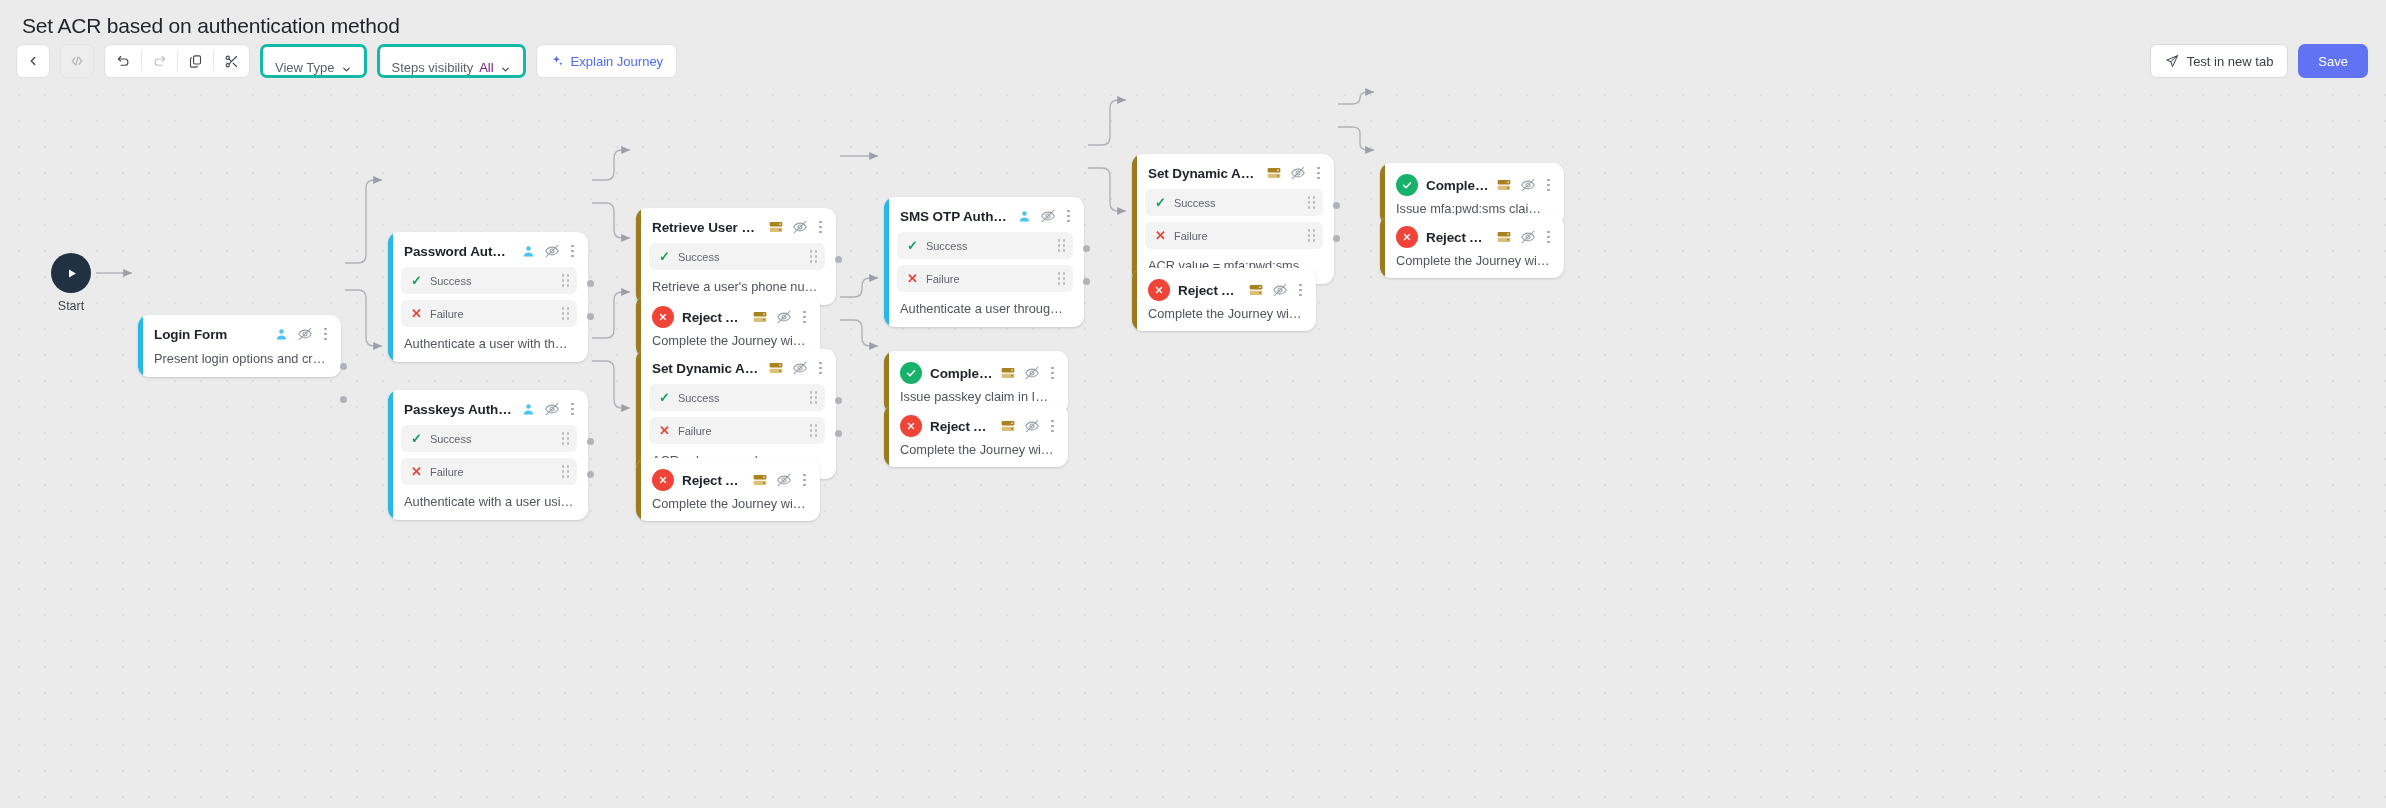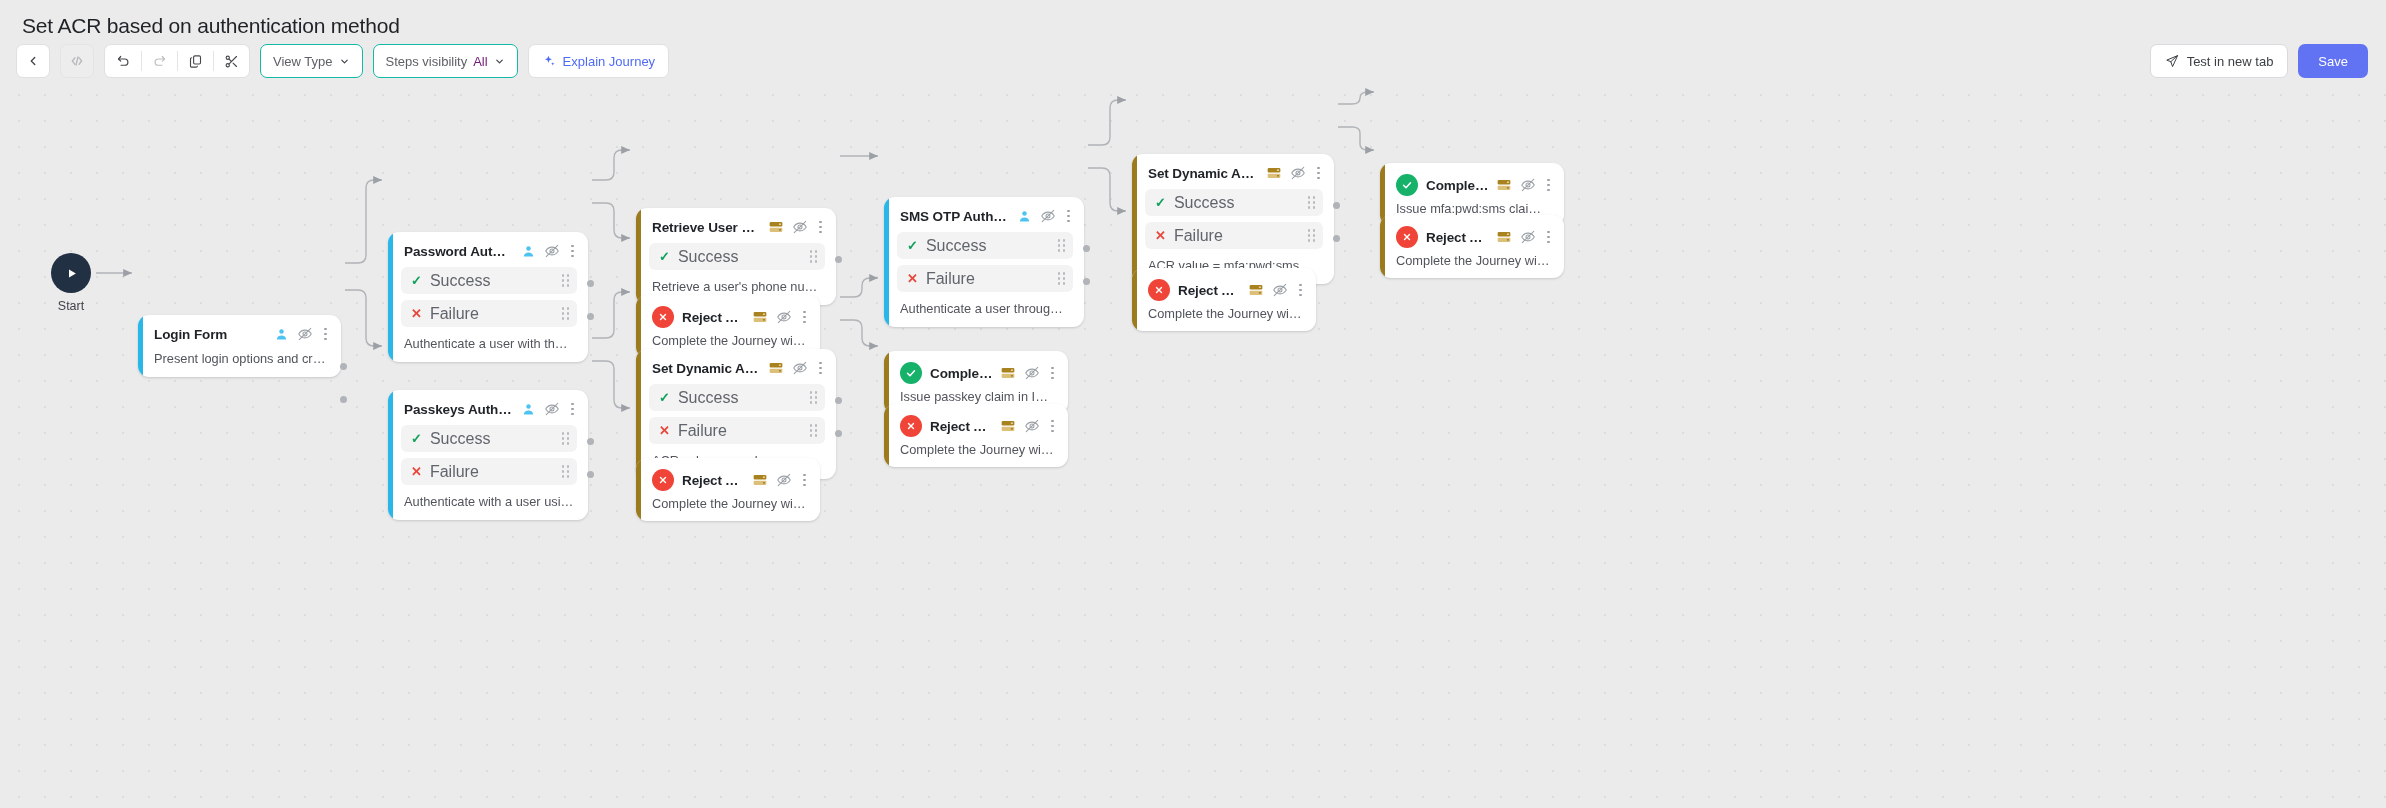--- a/index.html
+++ b/index.html
@@ -30,22 +30,22 @@
   }
   .tb-group .ic {
     width: 36px; height: 34px; display: flex; align-items: center; justify-content: center;
     color: #44484d; cursor: pointer; position: relative;
   }
   .tb-group .ic + .ic::before {
     content: ""; position: absolute; left: 0; top: 7px; height: 20px; width: 1px; background: #e5e5e7;
   }
   .tb-group .ic.dim { color: #bcbec2; }
   .tb-sel {
-    height: 34px; background: #fff; border: 1px solid #14b8a6; border-radius: 7px;
-    display: flex; align-items: center; gap: 6px; padding: 0 12px;
+    height: 34px; background: #fff; border: 3px solid #14b8a6; border-radius: 7px;
+    display: flex; align-items: flex-end; gap: 6px; padding: 0 12px;
     font-size: 13px; color: #5d6166; cursor: pointer; white-space: nowrap;
   }
   .tb-sel .val { color: #701a75; }
   .tb-ai {
     height: 34px; background: #fff; border: 1px solid #e0e0e2; border-radius: 7px;
     display: flex; align-items: center; gap: 7px; padding: 0 13px;
     font-size: 13px; color: #4f6bf6; cursor: pointer; white-space: nowrap;
   }
 
   #actions { position: absolute; right: 18px; top: 44px; display: flex; align-items: center; gap: 10px; }
@@ -89,21 +89,21 @@
   .n-badge.no { background: #f04438; }
   .n-title { font-size: 13.5px; font-weight: 700; color: #1f2328; white-space: nowrap;
              overflow: hidden; text-overflow: ellipsis; flex: 1 1 auto; letter-spacing: -0.1px; }
   .n-icons { display: flex; align-items: center; gap: 8px; flex: 0 0 auto; }
 
   .n-rows { padding: 8px 11px 0 13px; display: flex; flex-direction: column; gap: 6px; }
   .n-row {
     height: 27px; background: #f3f3f4; border-radius: 6px;
     display: flex; align-items: center; padding: 0 8px 0 10px; gap: 8px;
   }
-  .n-row .rl { font-size: 16px; color: #60646b; flex: 1 1 auto; white-space: nowrap; }
+  .n-row .rl { font-size: 11px; color: #60646b; flex: 1 1 auto; white-space: nowrap; }
   .n-row .rl.plain { color: #6a6e75; }
   .tick { color: #12a15c; font-size: 13px; line-height: 1; font-weight: 700; }
   .cross { color: #e6483b; font-size: 13px; line-height: 1; font-weight: 700; }
   .grip { display: grid; grid-template-columns: 2.5px 2.5px; grid-gap: 2.4px; flex: 0 0 auto; }
   .grip i { width: 2.5px; height: 2.5px; background: #b7babf; border-radius: 50%; display: block; }
 
   .n-desc { padding: 9px 14px 11px 16px; font-size: 12.8px; color: #50545b;
             white-space: nowrap; overflow: hidden; text-overflow: ellipsis; }
   .node.compact .n-desc { padding-top: 5px; padding-bottom: 10px; }
 

